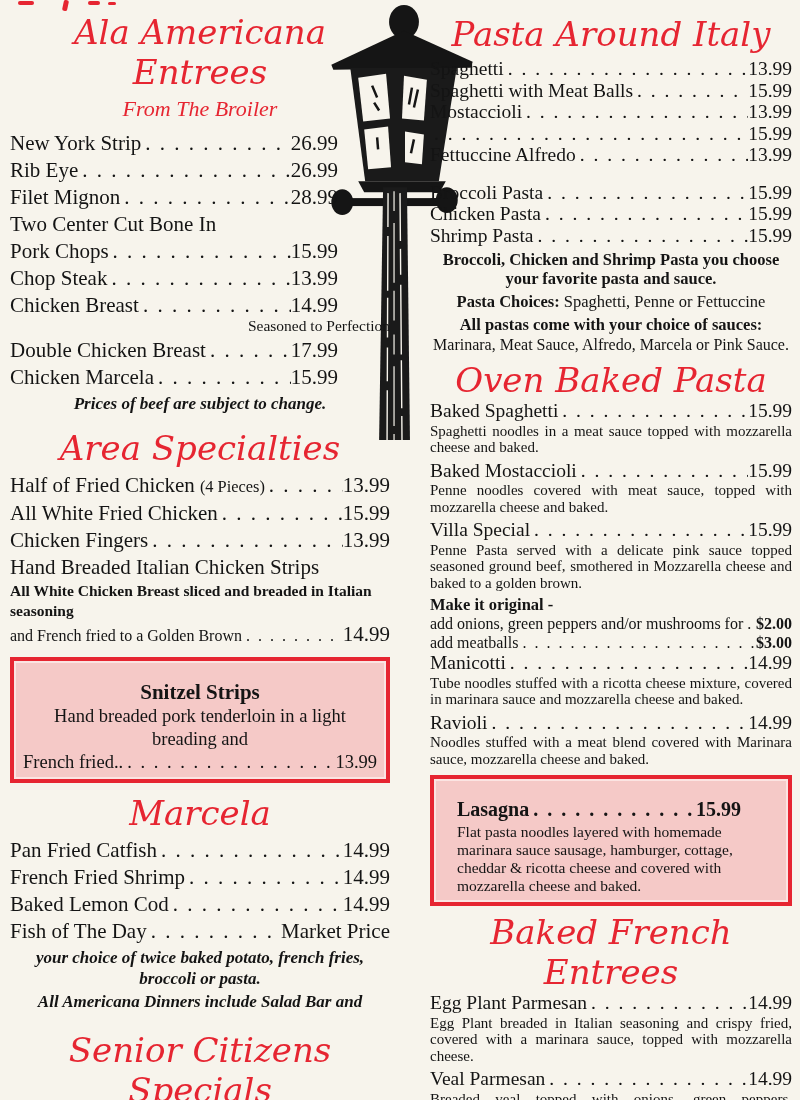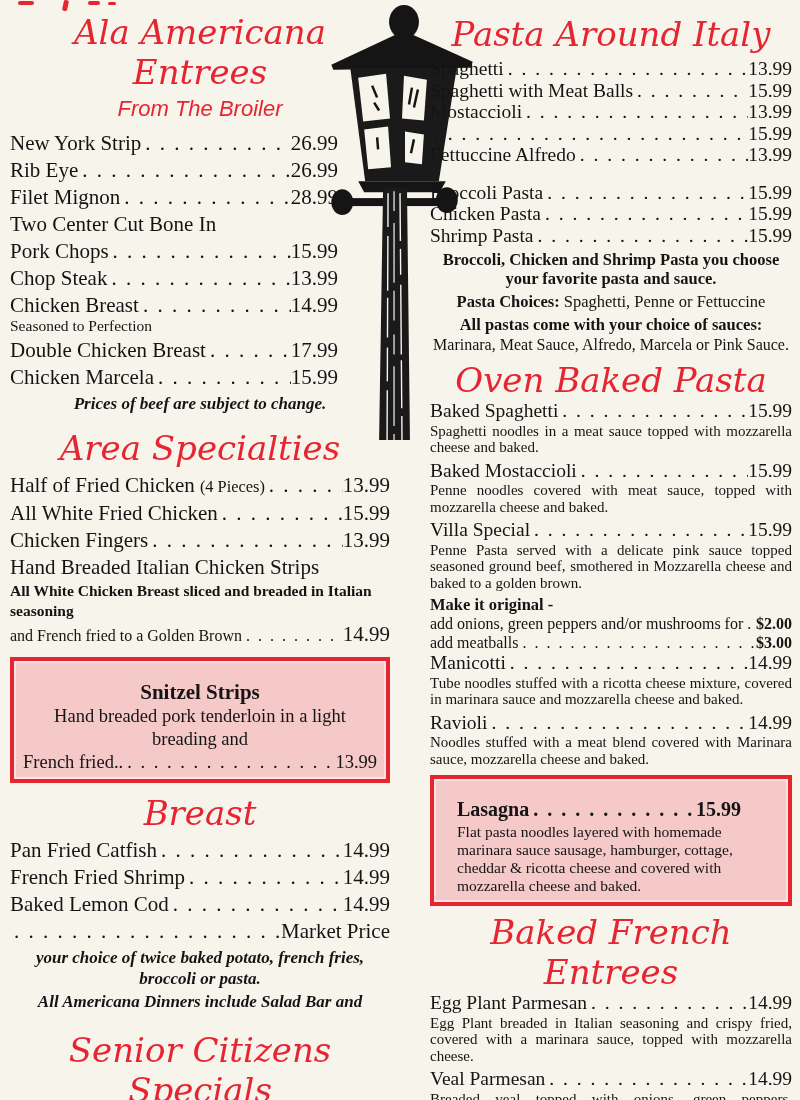--- a/index.html
+++ b/index.html
@@ -15,41 +15,41 @@
 
   
   .sec-heading{
     font-family:"DejaVu Serif", serif;font-style:italic;
     color:#e62531;text-align:center;
     font-size:34px;line-height:40px;margin:14px 0 4px;
     letter-spacing:0px;
   }
   .col > section:first-child .sec-heading{margin-top:0;}
   .sec-subheading{
-    font-family:Liberation Sans, sans-serif;font-style:italic;
+    font-family:Liberation Serif, serif;font-style:italic;
     color:#e62531;text-align:center;
     font-size:22px;line-height:26px;margin:0 0 8px;
   }
   .sec-subheading.big{font-size:27px;line-height:32px;margin-bottom:10px;}
 
   
   .row{display:flex;align-items:baseline;}
   .col-left .row{font-size:21px;line-height:27px;}
   .col-right .row{font-size:19.5px;line-height:21.5px;}
   .narrow .row{padding-right:52px;}
   .row .name{white-space:nowrap;}
   .row .suffix{font-size:0.78em;white-space:nowrap;padding-left:5px;}
   .row .price{white-space:nowrap;}
   .dots{flex:1;overflow:hidden;white-space:nowrap;padding:0 4px;letter-spacing:2px;}
   .dots::after{content:". . . . . . . . . . . . . . . . . . . . . . . . . . . . . . . . . . . . . . . . . . . . . . . . . . . . . . . . . . . . . . . .";}
   .row.small{font-size:16px;}
   .row.small .price{font-size:21px;}
 
   
-  .subnote{font-size:15.5px;line-height:18px;text-align:left;margin:-2px 0 2px;}
+  .subnote{font-size:15.5px;line-height:18px;text-align:right;margin:-2px 0 2px;}
   .note-italic{font-weight:bold;font-style:italic;text-align:center;font-size:17px;line-height:21px;margin:2px 0;}
   .note-bold{font-weight:bold;text-align:center;font-size:16.5px;line-height:19px;margin:4px 0 2px;}
   .note-plain{text-align:center;font-size:16px;line-height:18px;margin:0 0 2px;}
   .label-note{text-align:center;font-size:16.5px;line-height:19px;margin:4px 0 2px;}
   .label-note .b{font-weight:bold;}
   .desc-line{font-size:15.5px;line-height:20px;font-weight:600;}
   .desc{font-size:15px;line-height:16.5px;text-align:justify;margin:1px 0 4px;}
   .boldline{font-weight:bold;font-size:16.5px;line-height:19px;}
   .row.addon{font-size:16px;line-height:19px;}
   .row.addon .price{font-weight:bold;}
@@ -193,37 +193,38 @@
         <div class="box-title-center" data-name="special-box-title">Snitzel Strips</div>
         <div class="box-text-first" data-name="special-box-description">Hand breaded pork tenderloin in a light breading and</div>
         <div class="row box-line" data-name="menu-item">
           <span class="name" data-name="item-name">French fried..</span>
           <span class="dots" data-name="dot-leader"></span>
           <span class="price" data-name="item-price">13.99</span>
         </div>
       </div>
     </section>
     <section class="menu-section" data-name="section-seafood">
-      <div class="sec-heading" data-name="section-heading">Breast</div>
+      <div class="sec-heading" data-name="section-heading">Marcela</div>
       <div class="row" data-name="menu-item">
         <span class="name" data-name="item-name">Pan Fried Catfish</span>
         <span class="dots" data-name="dot-leader"></span>
         <span class="price" data-name="item-price">14.99</span>
       </div>
       <div class="row" data-name="menu-item">
         <span class="name" data-name="item-name">French Fried Shrimp</span>
         <span class="dots" data-name="dot-leader"></span>
         <span class="price" data-name="item-price">14.99</span>
       </div>
       <div class="row" data-name="menu-item">
         <span class="name" data-name="item-name">Baked Lemon Cod</span>
         <span class="dots" data-name="dot-leader"></span>
         <span class="price" data-name="item-price">14.99</span>
       </div>
       <div class="row" data-name="menu-item">
+        <span class="name" data-name="item-name">Fish of The Day</span>
         <span class="dots" data-name="dot-leader"></span>
         <span class="price" data-name="item-price">Market Price</span>
       </div>
       <div class="note-italic" data-name="menu-note">your choice of twice baked potato, french fries, broccoli or pasta.</div>
       <div class="note-italic" data-name="menu-note">All Americana Dinners include Salad Bar and</div>
     </section>
     <section class="menu-section" data-name="section-senior-citizens">
       <div class="sec-heading" data-name="section-heading">Senior Citizens Specials</div>
       <div class="sec-subheading big" data-name="section-subheading">For Those Over 55</div>
     </section>

